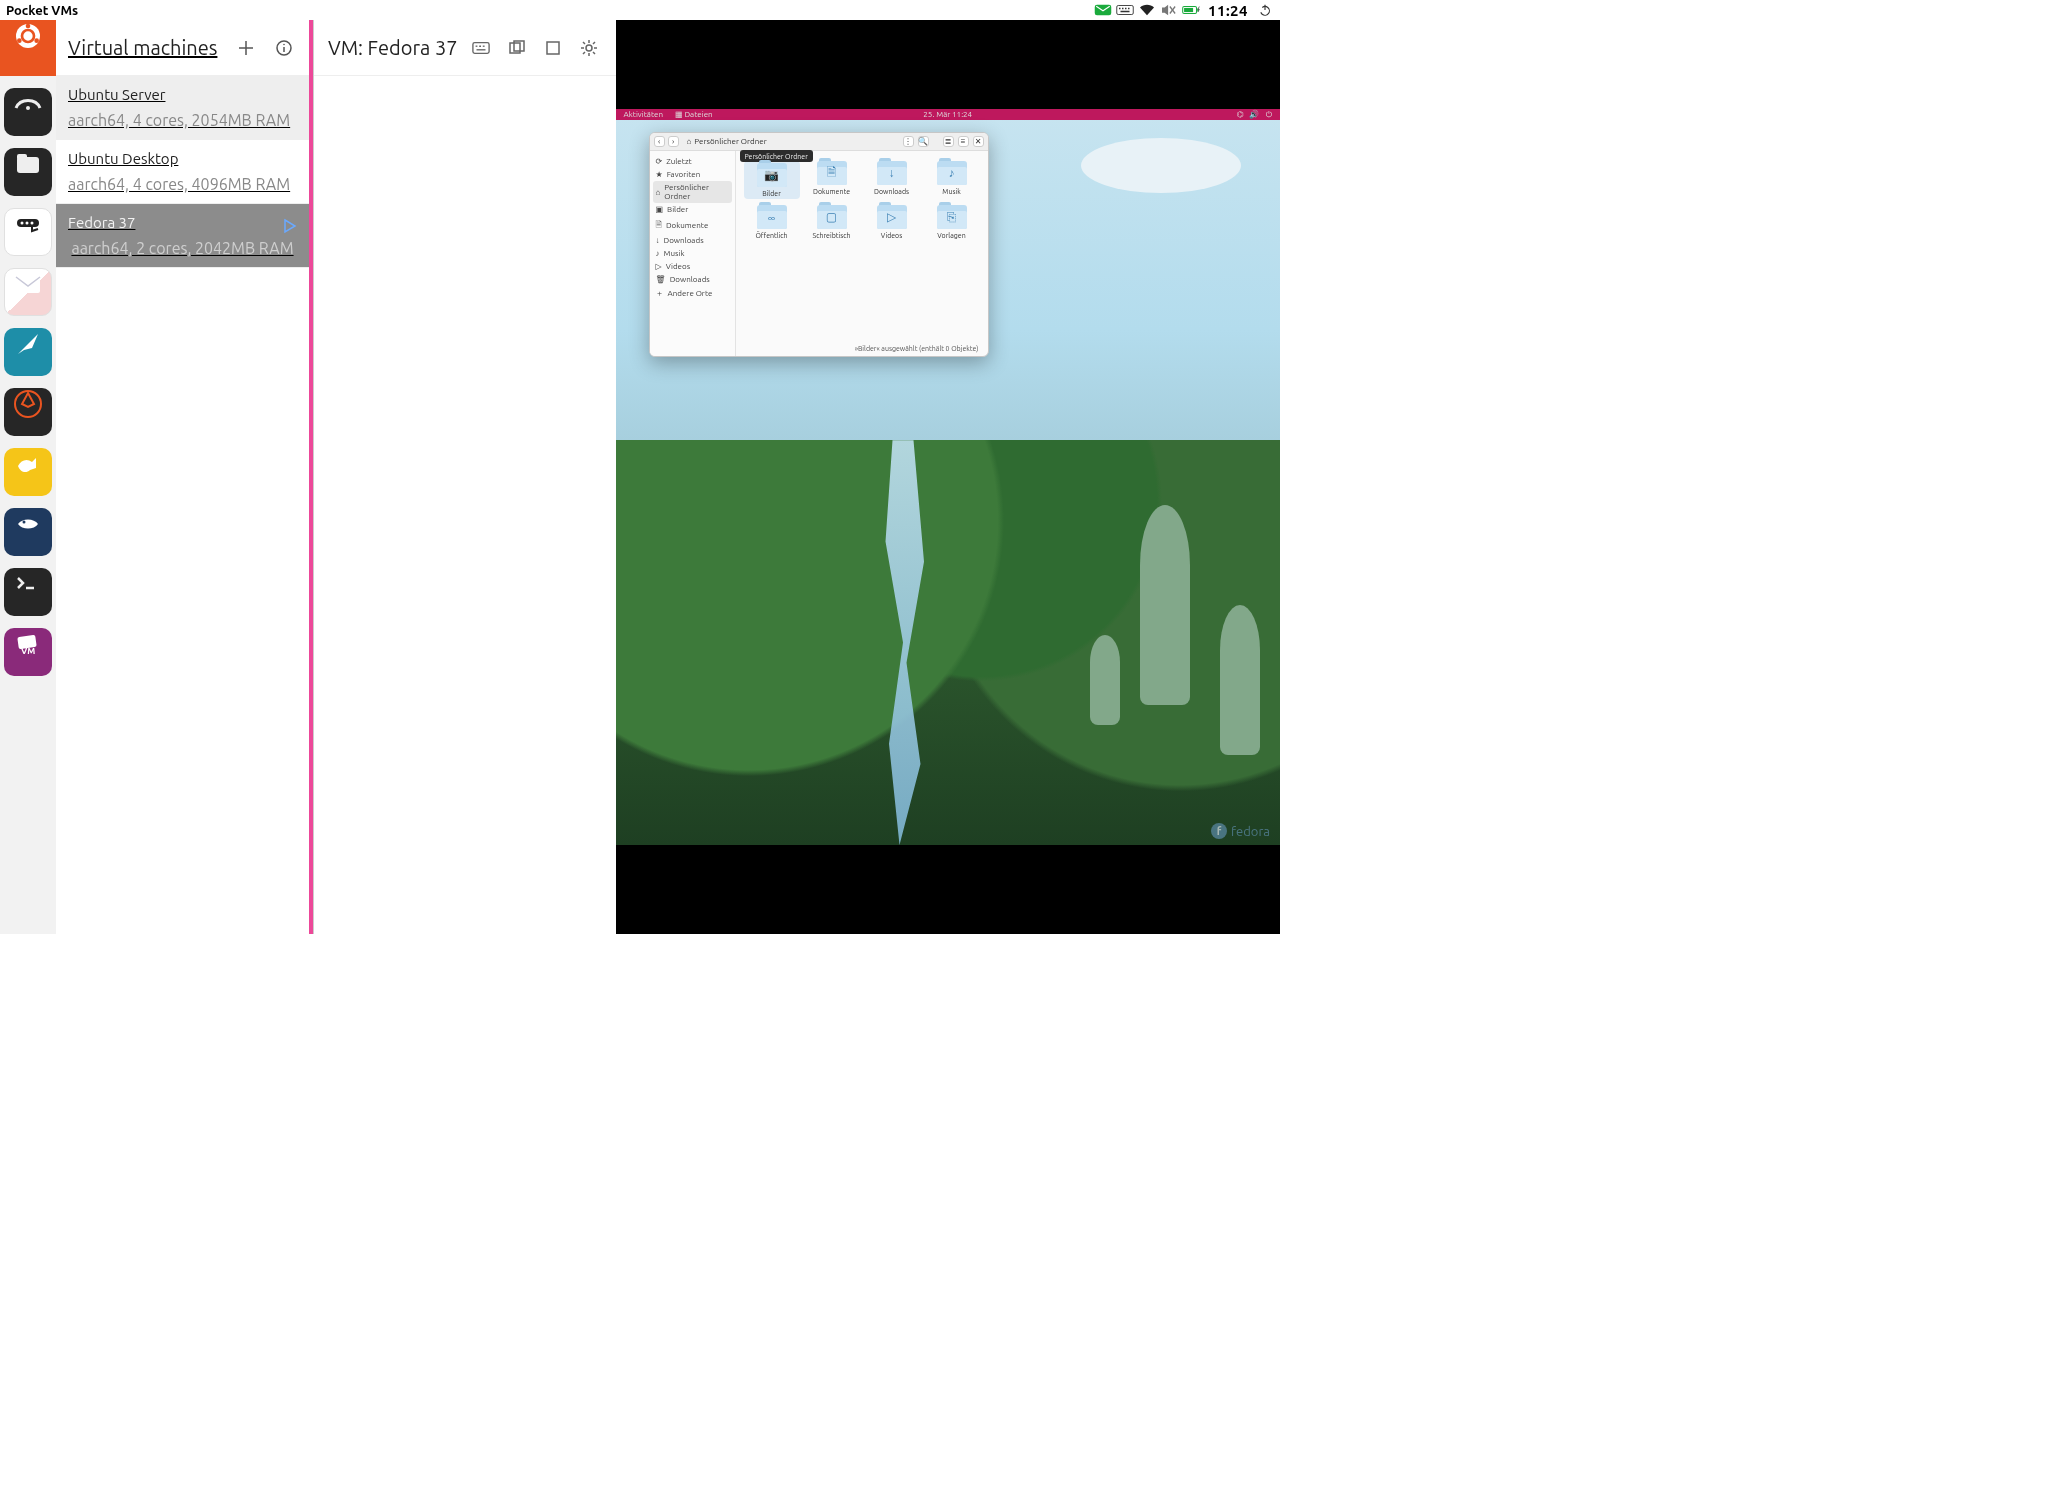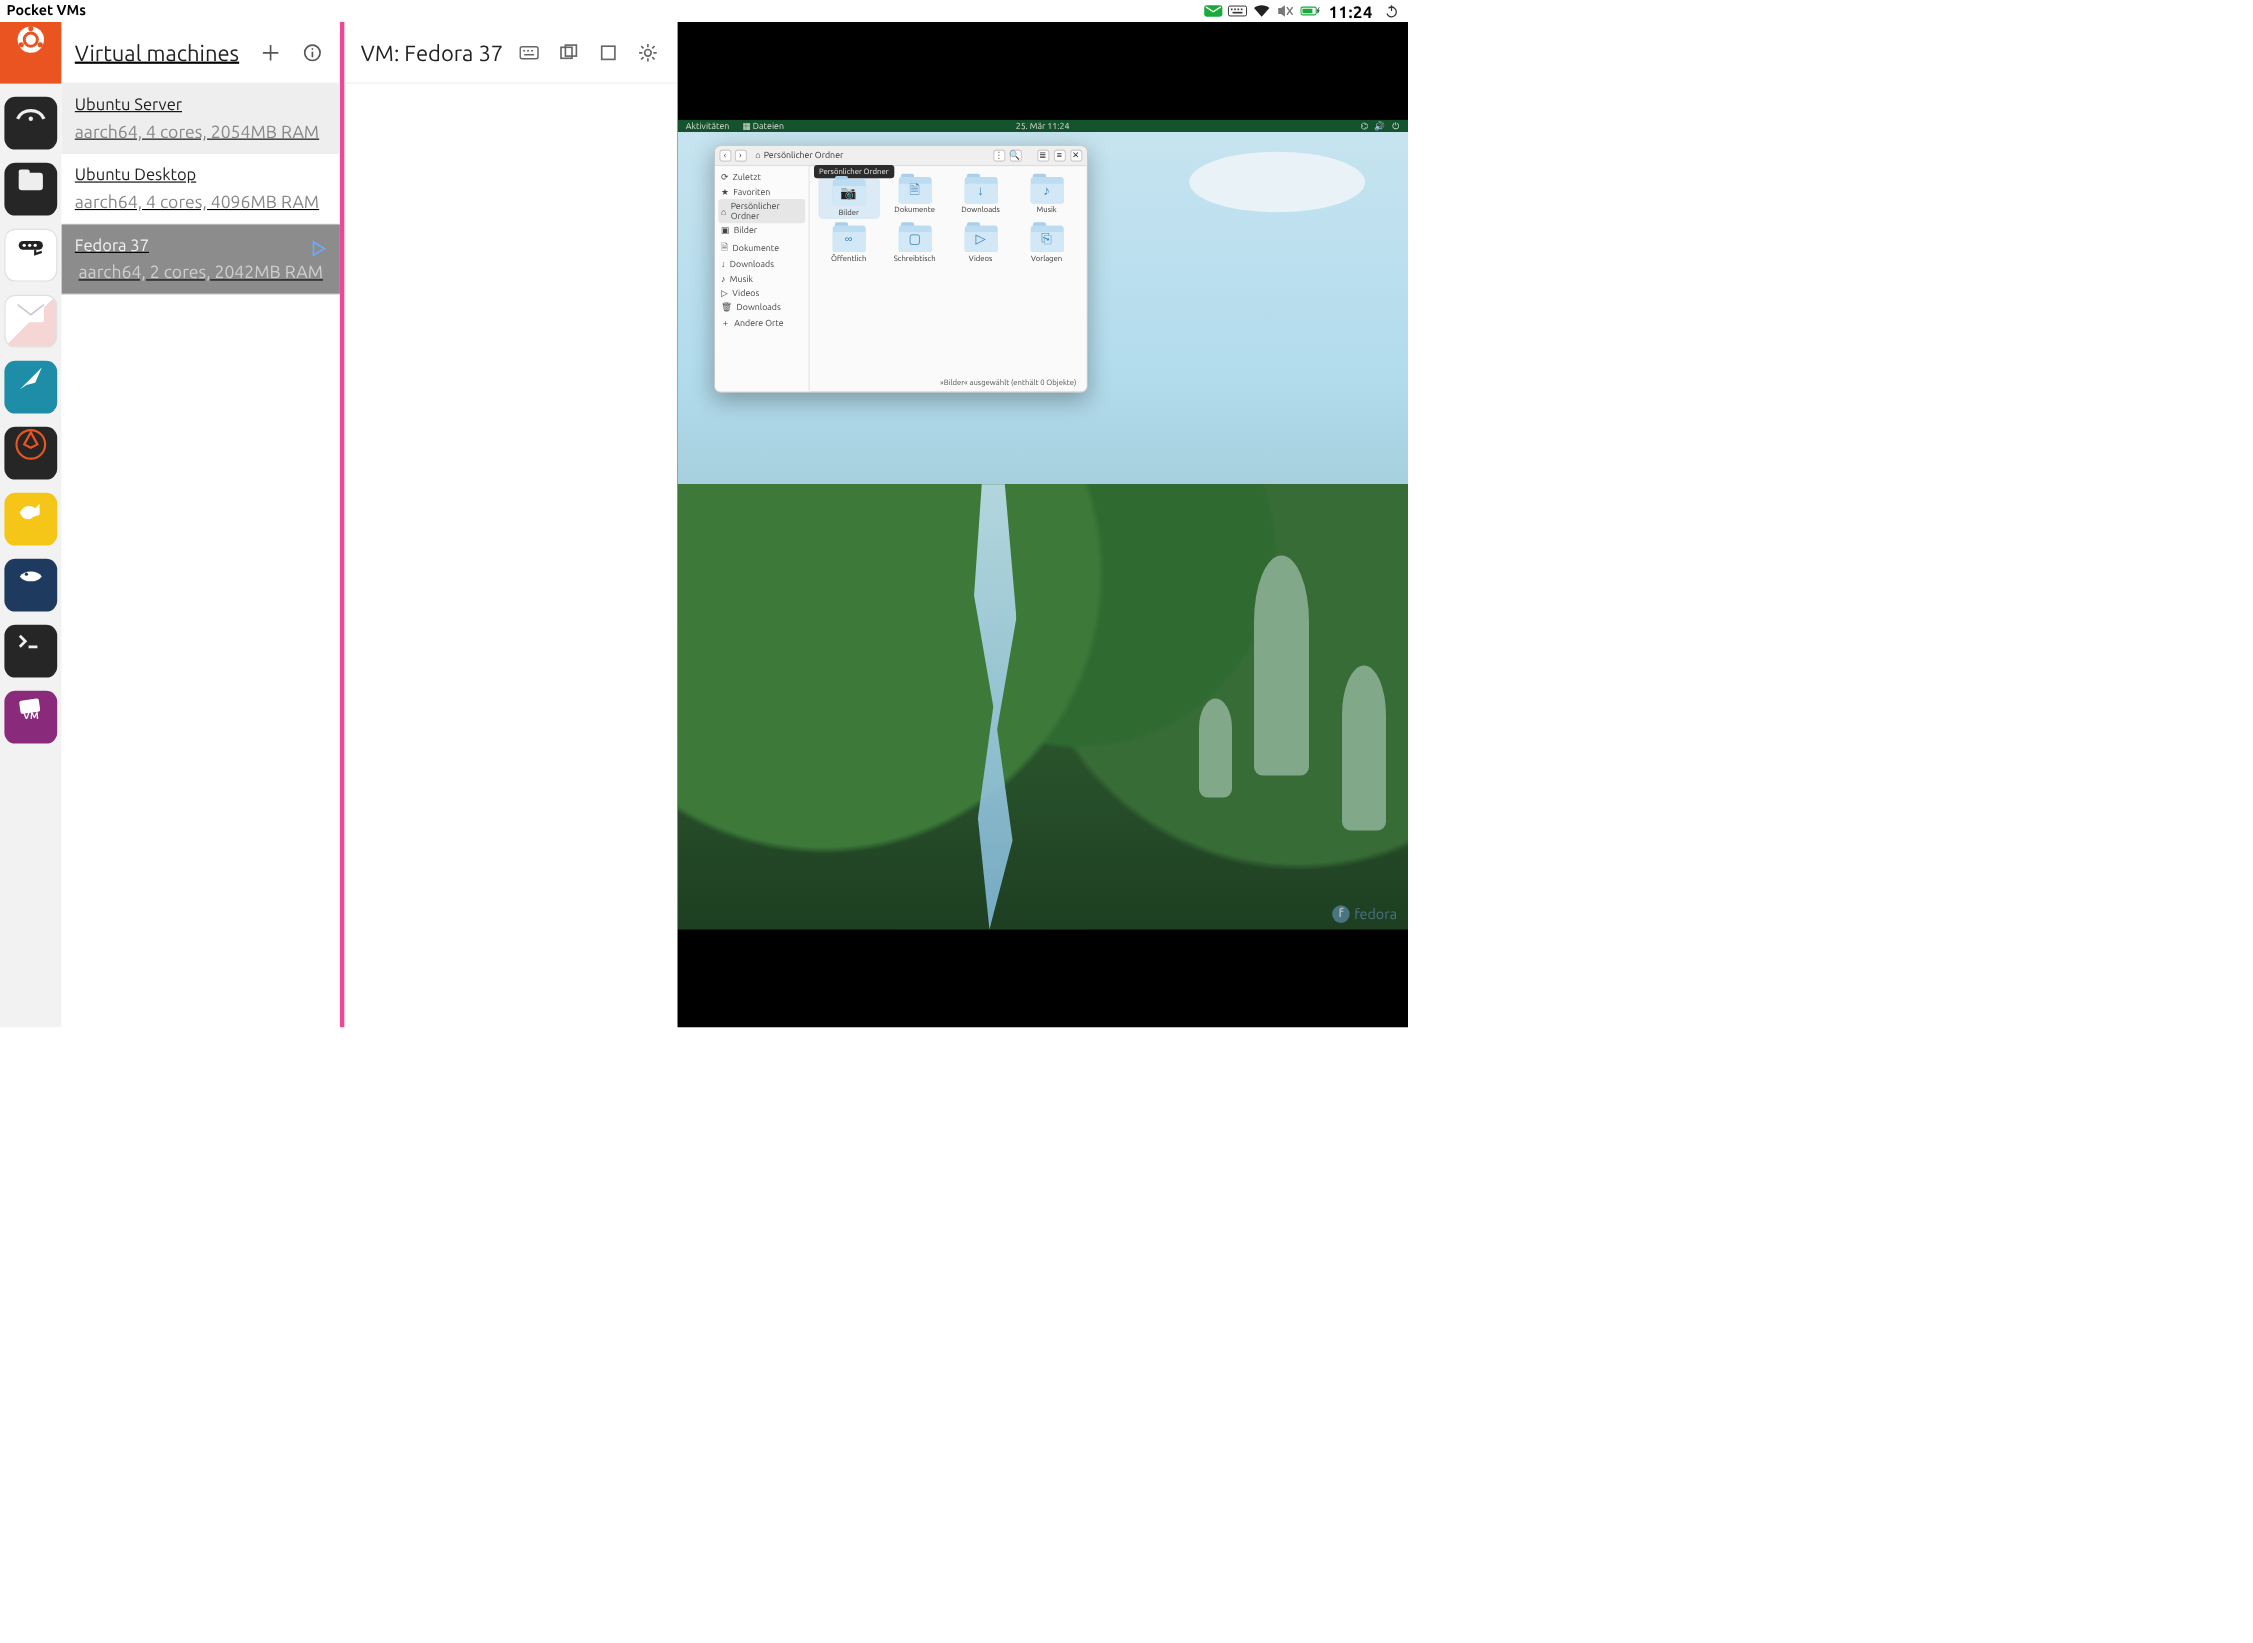--- a/index.html
+++ b/index.html
@@ -115,21 +115,21 @@
   .cloud { position:absolute; background:#e8f2f7; border-radius:50%; }
   .cloud.c1{ left:5%; top:6%; width:120px; height:50px; }
   .cloud.c2{ left:70%; top:4%; width:160px; height:55px; }
   .cloud.c3{ left:40%; top:10%; width:90px; height:40px; }
   .fedora-badge { position:absolute; right:10px; bottom:6px; display:flex; align-items:center; gap:4px; color:#5c8aa8; font-size:13px; opacity:.7;}
   .fedora-badge .dot{ width:16px;height:16px;border-radius:50%;background:#5c8aa8;display:flex;align-items:center;justify-content:center;color:#dfeaf0;font-size:11px;font-weight:700;}
 
   
   .gnome-bar {
     position:absolute; top:89px; left:0; right:0; height:11px;
-    background:#14532d; color:#ddd; font-size:8px;
+    background:#be185d; color:#ddd; font-size:8px;
     display:flex; align-items:center; padding:0 8px; gap:12px;
   }
   .gnome-bar .center { position:absolute; left:50%; transform:translateX(-50%); }
   .gnome-bar .right { margin-left:auto; display:flex; gap:6px; }
 
   
   .nautilus {
     position:absolute; top:112px; left:33px; width:340px; height:225px;
     background:#fafafa; border:1px solid #c6c6c6; border-radius:6px;
     box-shadow:0 6px 20px rgba(0,0,0,.3);

